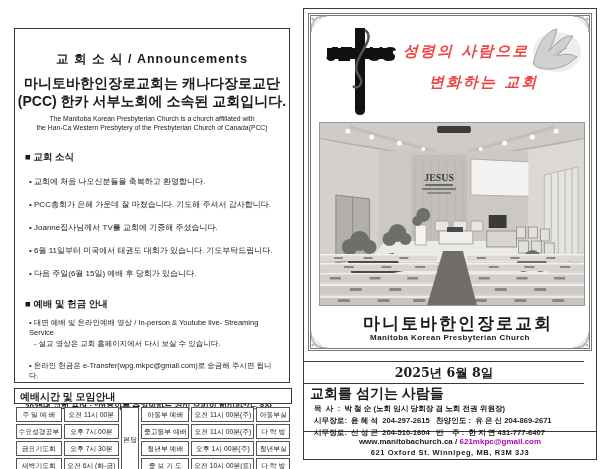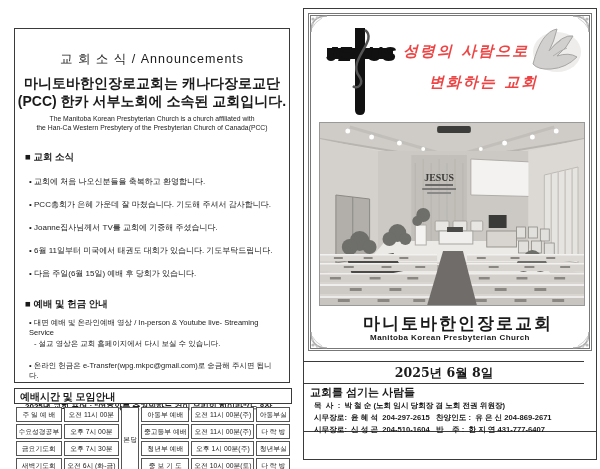--- a/index.html
+++ b/index.html
@@ -2,21 +2,21 @@
 <html><head>
 <meta charset="utf-8">
 <style>
   html,body{margin:0;padding:0;background:#f4f4f2;}
   #canvas{position:relative;width:600px;height:469px;background:#ffffff;overflow:hidden;
     font-family:"Liberation Sans","DejaVu Sans",sans-serif;color:#1a1a1a;}
 
   
   .left-page{position:absolute;left:14px;top:28px;width:276px;height:355px;
     border:1px solid #3a3a3a;box-sizing:border-box;}
-  .lp-title{margin-top:22px;text-align:center;font-size:12.5px;font-weight:normal;letter-spacing:1px;}
+  .lp-title{margin-top:22px;text-align:center;font-size:12.5px;font-weight:bold;letter-spacing:1px;}
   .lp-sub-ko{margin-top:7px;text-align:center;font-size:14px;font-weight:bold;}
   .lp-sub-en{margin-top:3px;text-align:center;font-size:6.8px;line-height:9px;color:#222;}
   .lp-sec-head{margin:19px 0 0 10px;font-size:9.5px;font-weight:bold;}
   .lp-item{margin:13px 10px 0 14px;font-size:8px;line-height:10px;}
   .lp-item.tight{margin-top:7px;font-size:7.5px;}
   .lp-item.subline{margin-top:1px;margin-left:19px;font-size:7.5px;}
   .lp-slogan{margin:20px 8px 0 10px;font-size:8px;font-weight:bold;}
 
   
   .sched-wrap{position:absolute;left:14px;top:388px;width:278px;}
@@ -53,21 +53,21 @@
     font-size:17px;font-weight:bold;letter-spacing:2px;}
   .church-name-en{position:absolute;left:0;right:0;top:317px;text-align:center;
     font-size:8px;font-weight:bold;letter-spacing:.4px;}
 
   .date-box{position:absolute;left:0;right:12px;top:352px;height:21px;
     border-top:1px solid #3a3a3a;border-bottom:1px solid #3a3a3a;
     text-align:center;font-family:"DejaVu Serif",serif;font-weight:bold;font-size:12.5px;line-height:21px;}
 
   .servants{position:absolute;left:0;right:0;top:374px;height:49px;border-bottom:1px solid #3a3a3a;
     padding:2px 6px;box-sizing:border-box;}
-  .servants-head{font-size:11px;font-weight:bold;}
+  .servants-head{font-size:14px;font-weight:bold;}
   .servant-row{white-space:pre;font-size:7.6px;font-weight:bold;line-height:12px;margin-left:4px;}
 
   .footer{position:absolute;left:0;right:0;top:424px;bottom:0;text-align:center;padding-top:4px;}
   .footer-line1{font-size:8px;font-weight:bold;}
   .footer-line2{font-size:7.5px;font-weight:bold;letter-spacing:.6px;margin-top:2px;}
   .email{color:#b400b4;}
 </style>
 </head>
 <body>
 
@@ -325,15 +325,21 @@
 
     <div class="date-box">2025년 6월 8일</div>
 
     <div class="servants">
       <div class="servants-head">교회를 섬기는 사람들</div>
       <div class="servant-row">목  사  :  박 철 순 (노회 임시 당회장 겸 노회 전권 위원장)</div>
       <div class="servant-row">시무장로:  윤 혜 석  204-297-2615   찬양인도 :  유 은 신 204-869-2671</div>
       <div class="servant-row">시무장로:  신 성 곤  204-510-1604   반    주 :  한 지 연 431-777-6407</div>
     </div>
 
+    <div class="footer">
+      <div class="footer-line1">
+        <span>www.manitobachurch.ca</span><span> / </span><span class="email">621mkpc@gmail.com</span>
+      </div>
+      <div class="footer-line2">621 Oxford St. Winnipeg, MB, R3M 3J3</div>
+    </div>
 
   </div>
 </div>
 
 </body></html>

